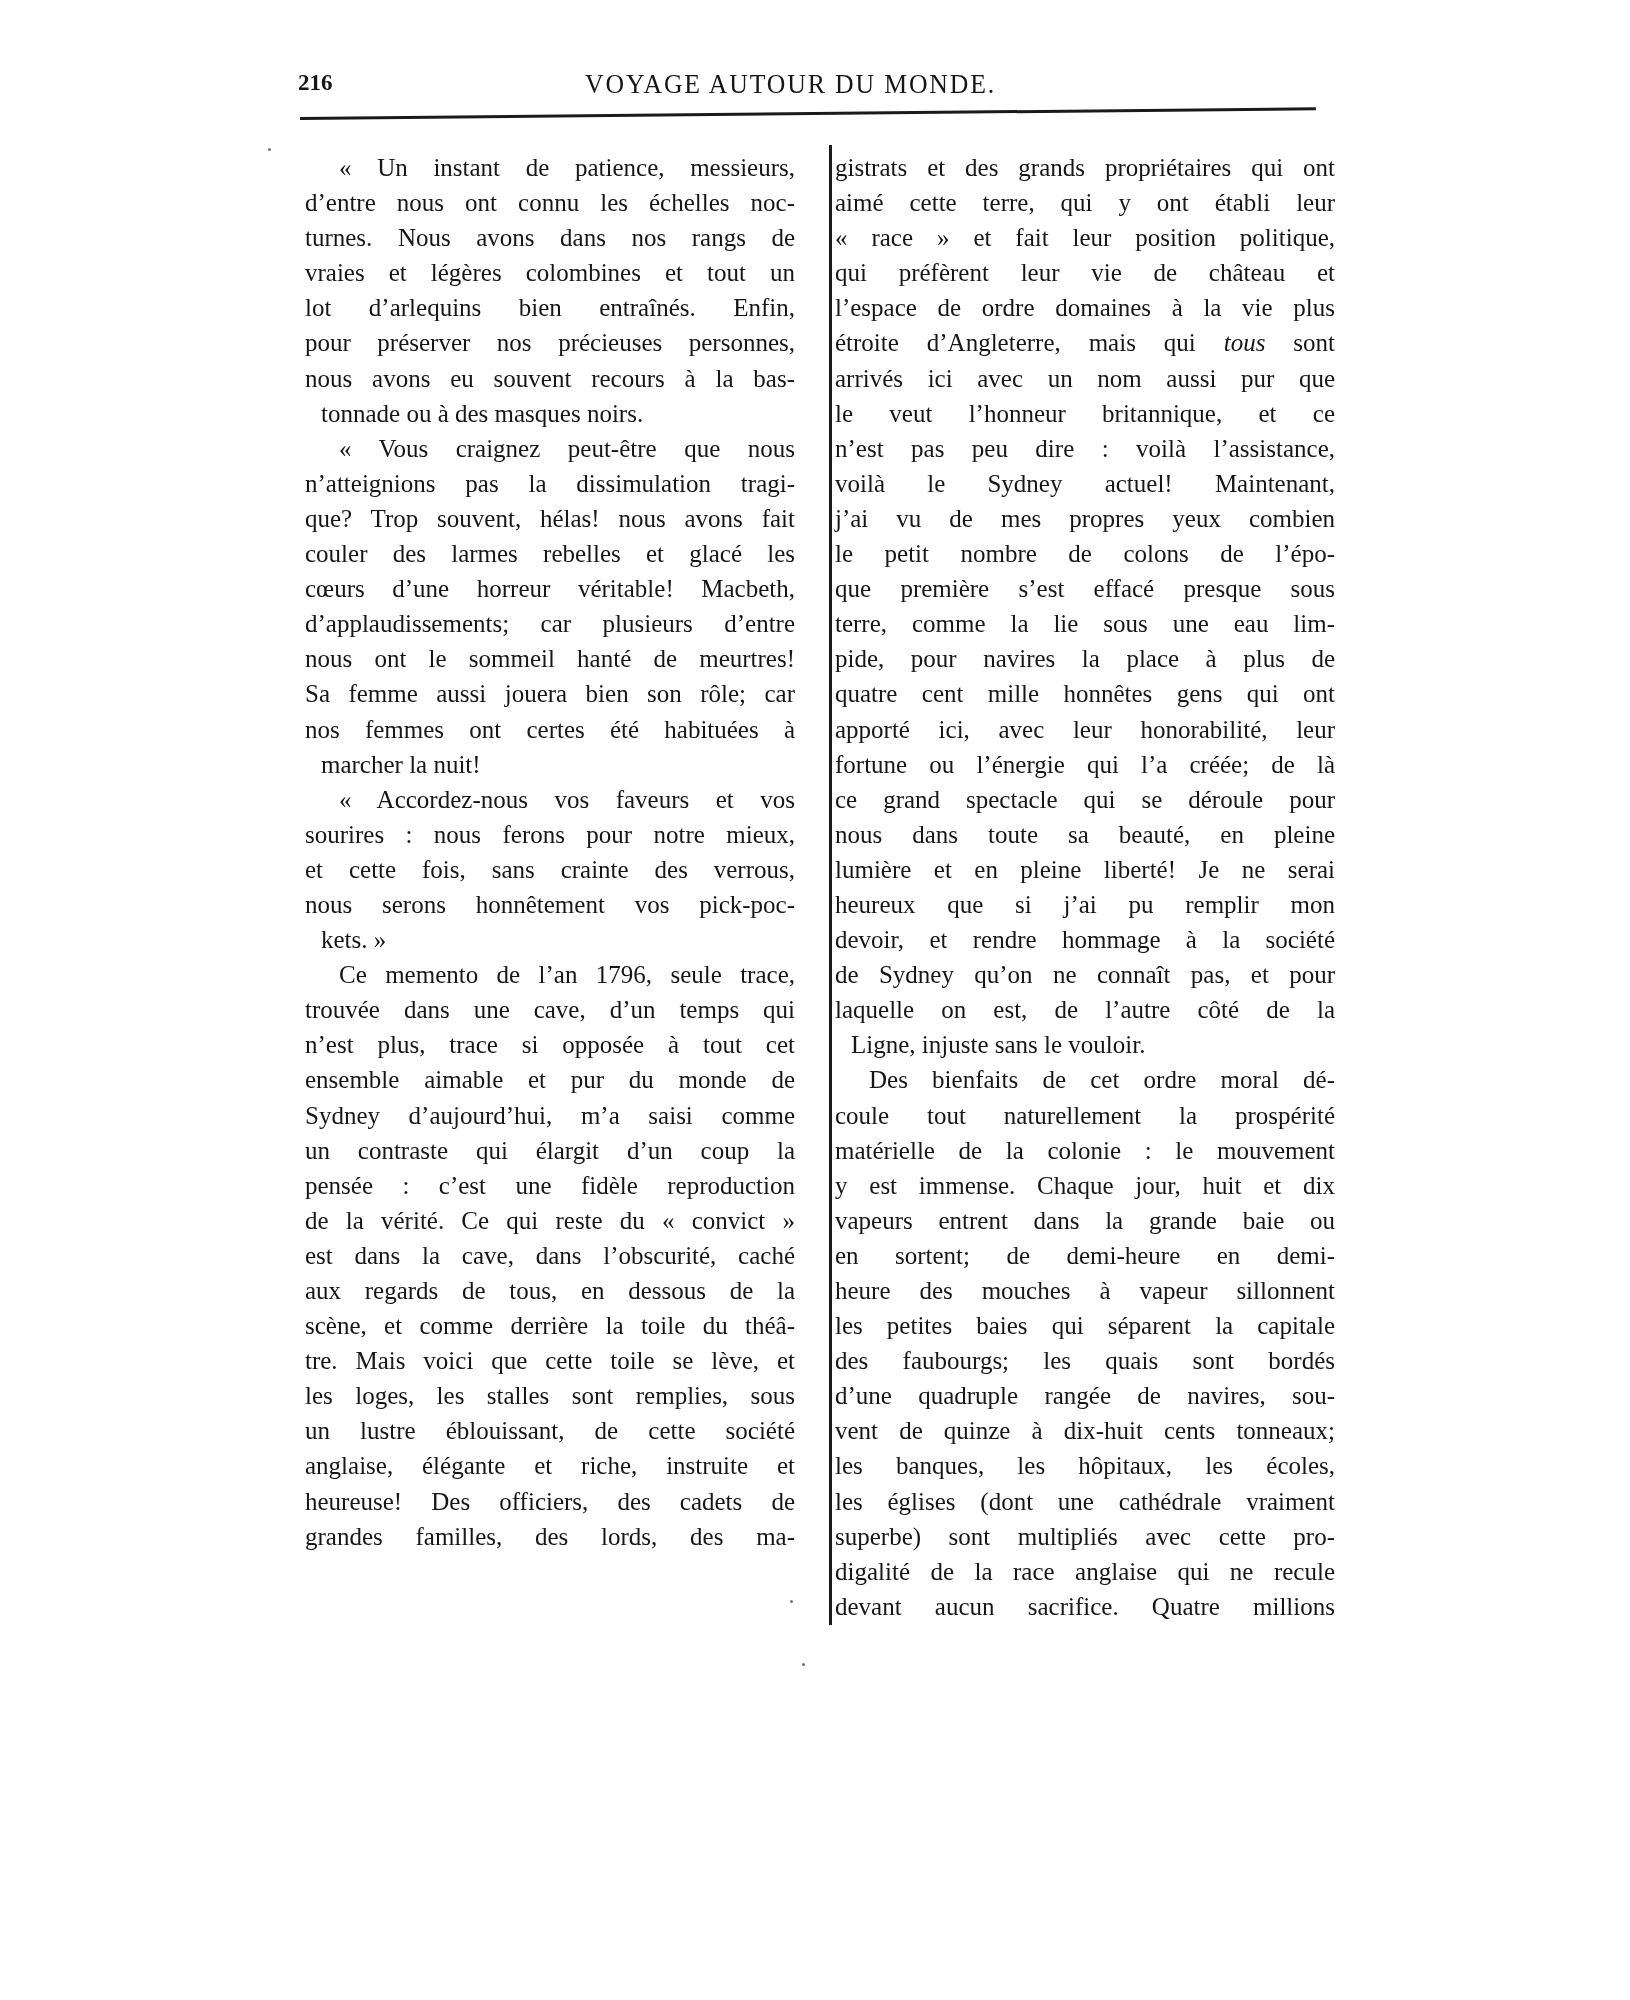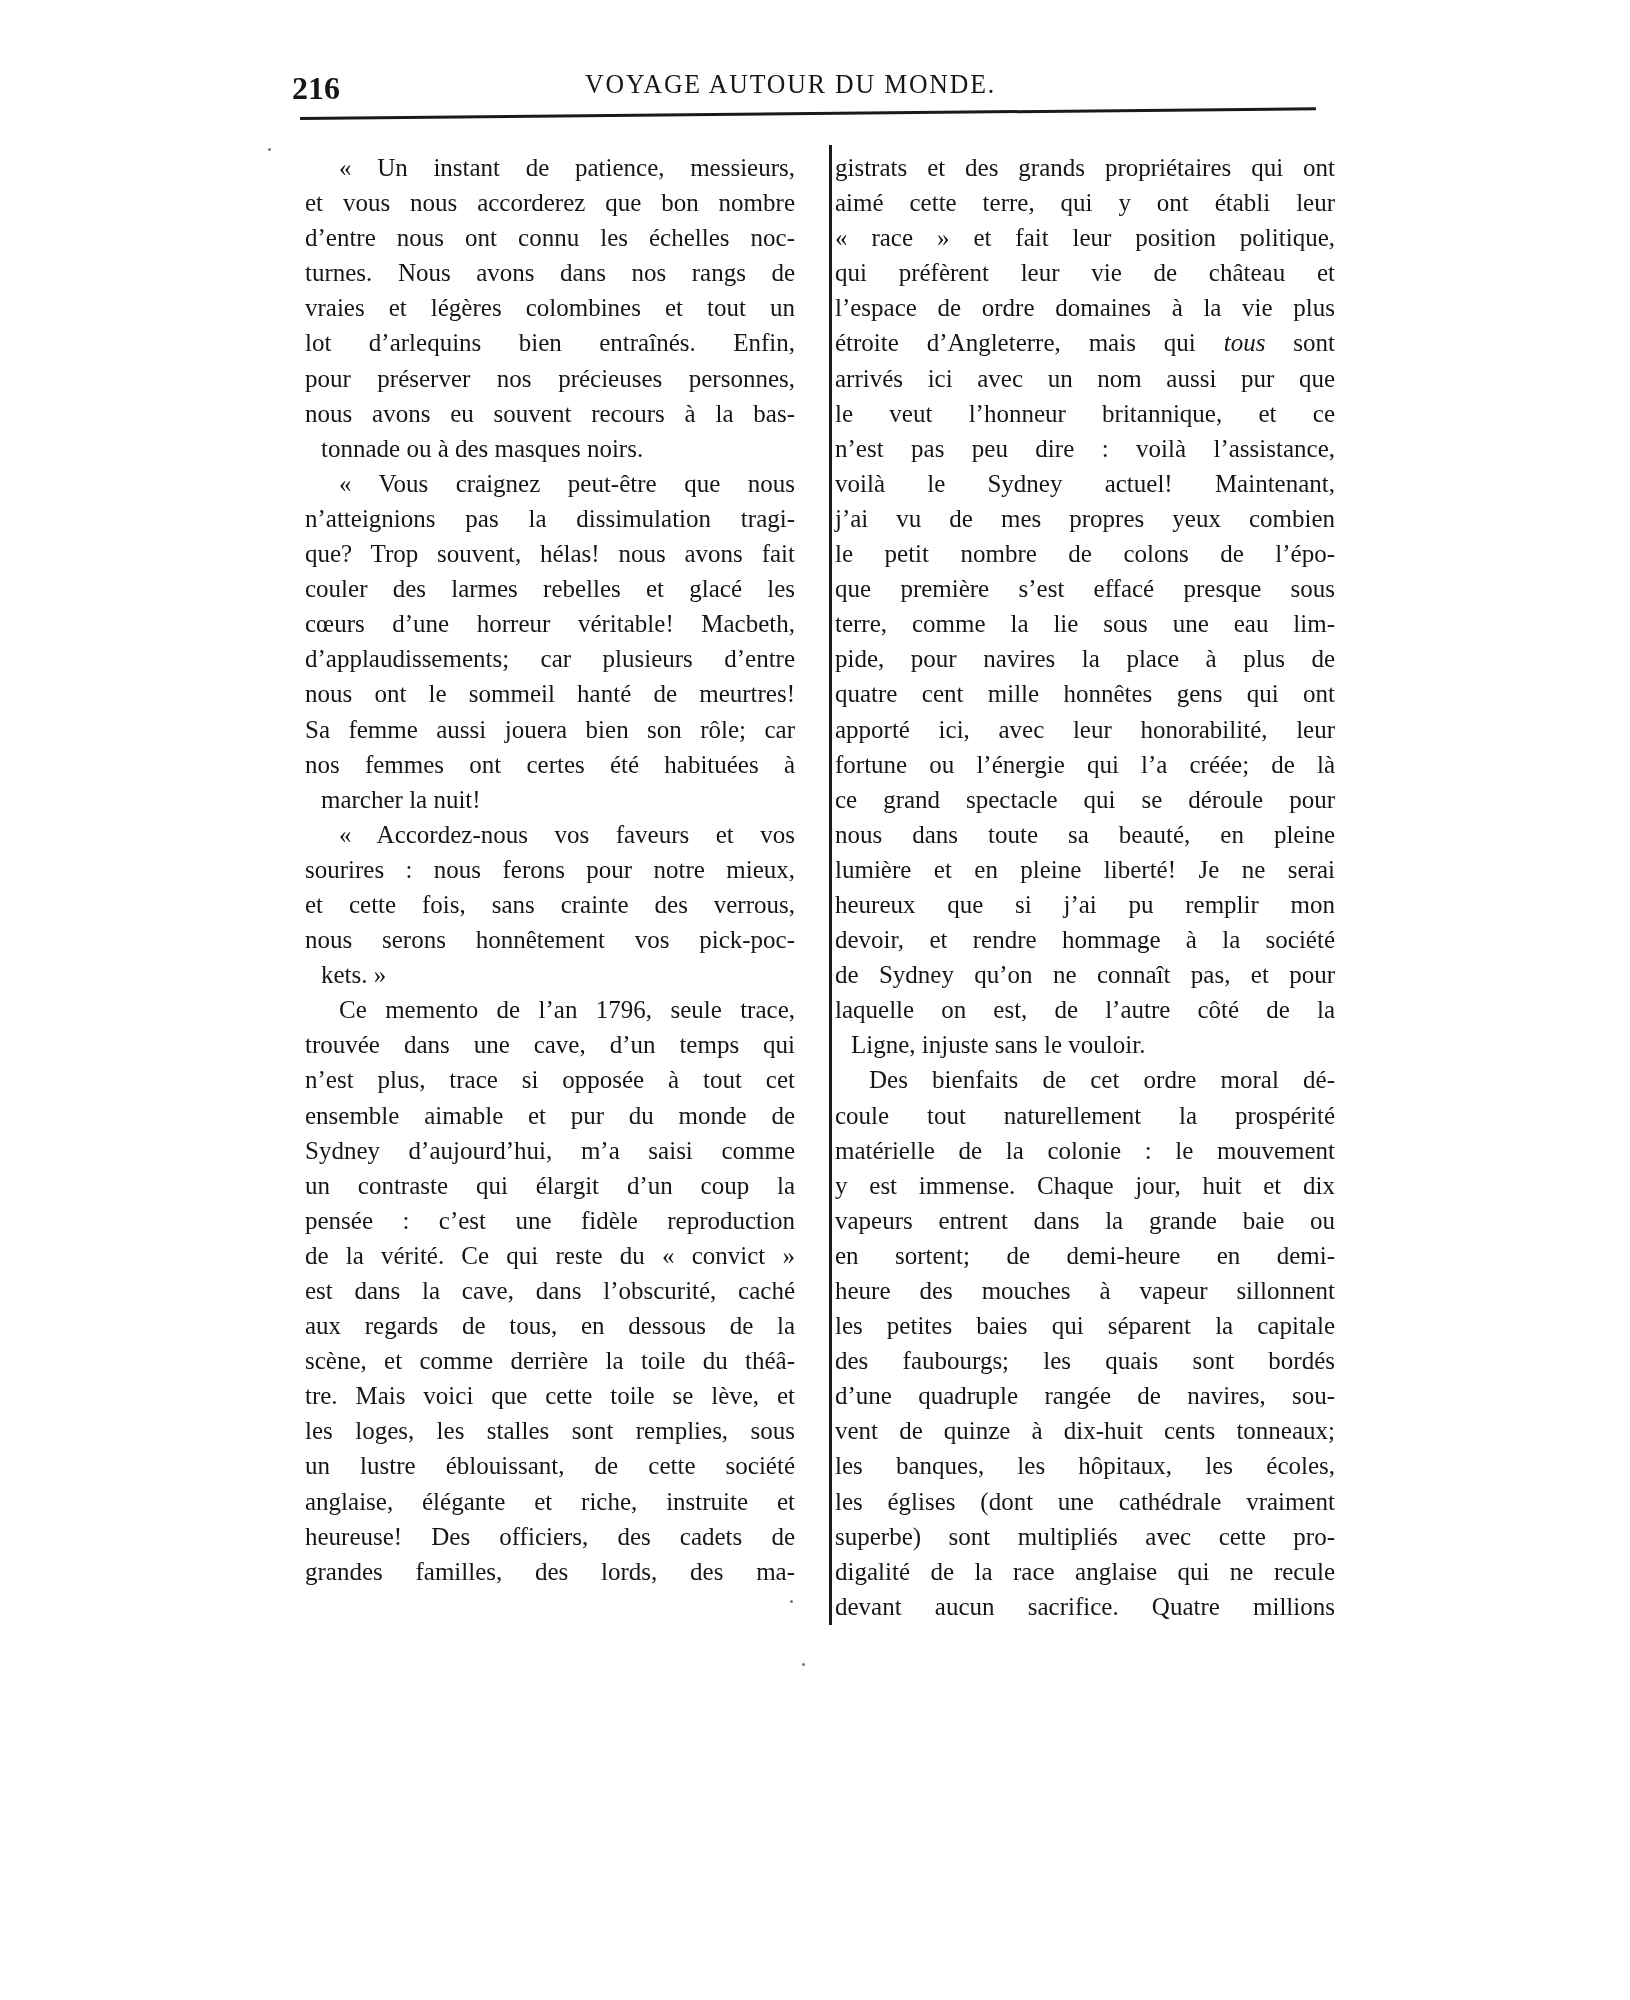--- a/index.html
+++ b/index.html
@@ -1,18 +1,18 @@
 <!DOCTYPE html>
 <html><head>
 <meta charset="utf-8">
 <style>
   html, body { margin: 0; padding: 0; background: #ffffff; }
   body { width: 1630px; height: 2000px; position: relative; overflow: hidden;
          font-family: "DejaVu Serif", "Liberation Serif", serif; color: #161616; }
-  .page-number { position: absolute; left: 292px; top: 70px; font-size: 32px; font-weight: bold;
+  .page-number { position: absolute; left: 298px; top: 70px; font-size: 23px; font-weight: bold;
                  font-family: "Liberation Serif", serif; }
   .running-head { position: absolute; left: 585px; top: 68px; font-size: 28px; letter-spacing: 2px;
                   font-family: "Liberation Serif", serif; transform: scaleX(0.92); transform-origin: left top; }
   .head-rule { position: absolute; left: 300px; top: 117px; width: 1016px; height: 3px; background: #1a1a1a;
                transform: rotate(-0.55deg); transform-origin: left center; }
   .column { position: absolute; top: 150px; width: 490px; font-size: 25px; line-height: 35.1px;
             font-family: "Liberation Serif", serif; }
   .col-left { left: 305px; }
   .col-right { left: 835px; width: 500px; }
   .line { display: block; white-space: nowrap; text-align: justify; text-align-last: justify; height: 35.1px; }
@@ -25,21 +25,20 @@
 </head>
 <body>
 
 <div>
   <div class="page-number">216</div>
   <div class="running-head">VOYAGE AUTOUR DU MONDE.</div>
   <div class="head-rule"></div>
 
   <div class="column col-left" id="col-left">
       <span class="line indent">« Un instant de patience, messieurs,</span>
-      <span class="line">et vous nous accorderez que bon nombre</span>
       <span class="line">d’entre nous ont connu les échelles noc-</span>
       <span class="line">turnes. Nous avons dans nos rangs de</span>
       <span class="line">vraies et légères colombines et tout un</span>
       <span class="line">lot d’arlequins bien entraînés. Enfin,</span>
       <span class="line">pour préserver nos précieuses personnes,</span>
       <span class="line">nous avons eu souvent recours à la bas-</span>
       <span class="line last">tonnade ou à des masques noirs.</span>
       <span class="line indent">« Vous craignez peut-être que nous</span>
       <span class="line">n’atteignions pas la dissimulation tragi-</span>
       <span class="line">que? Trop souvent, hélas! nous avons fait</span>

